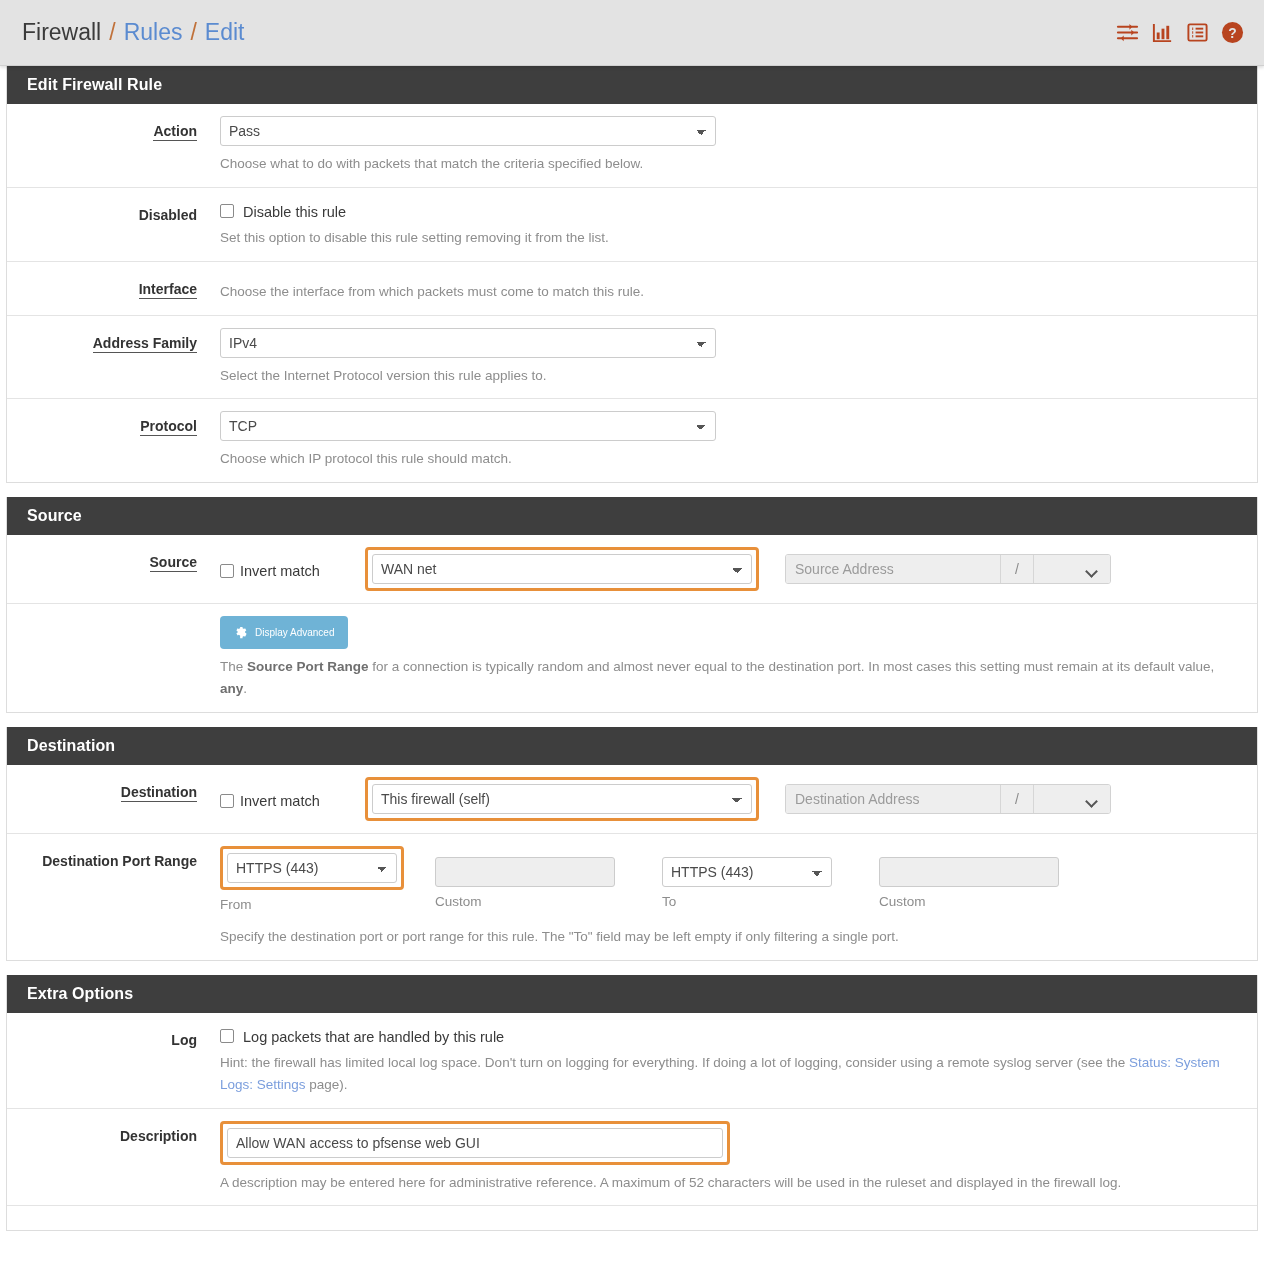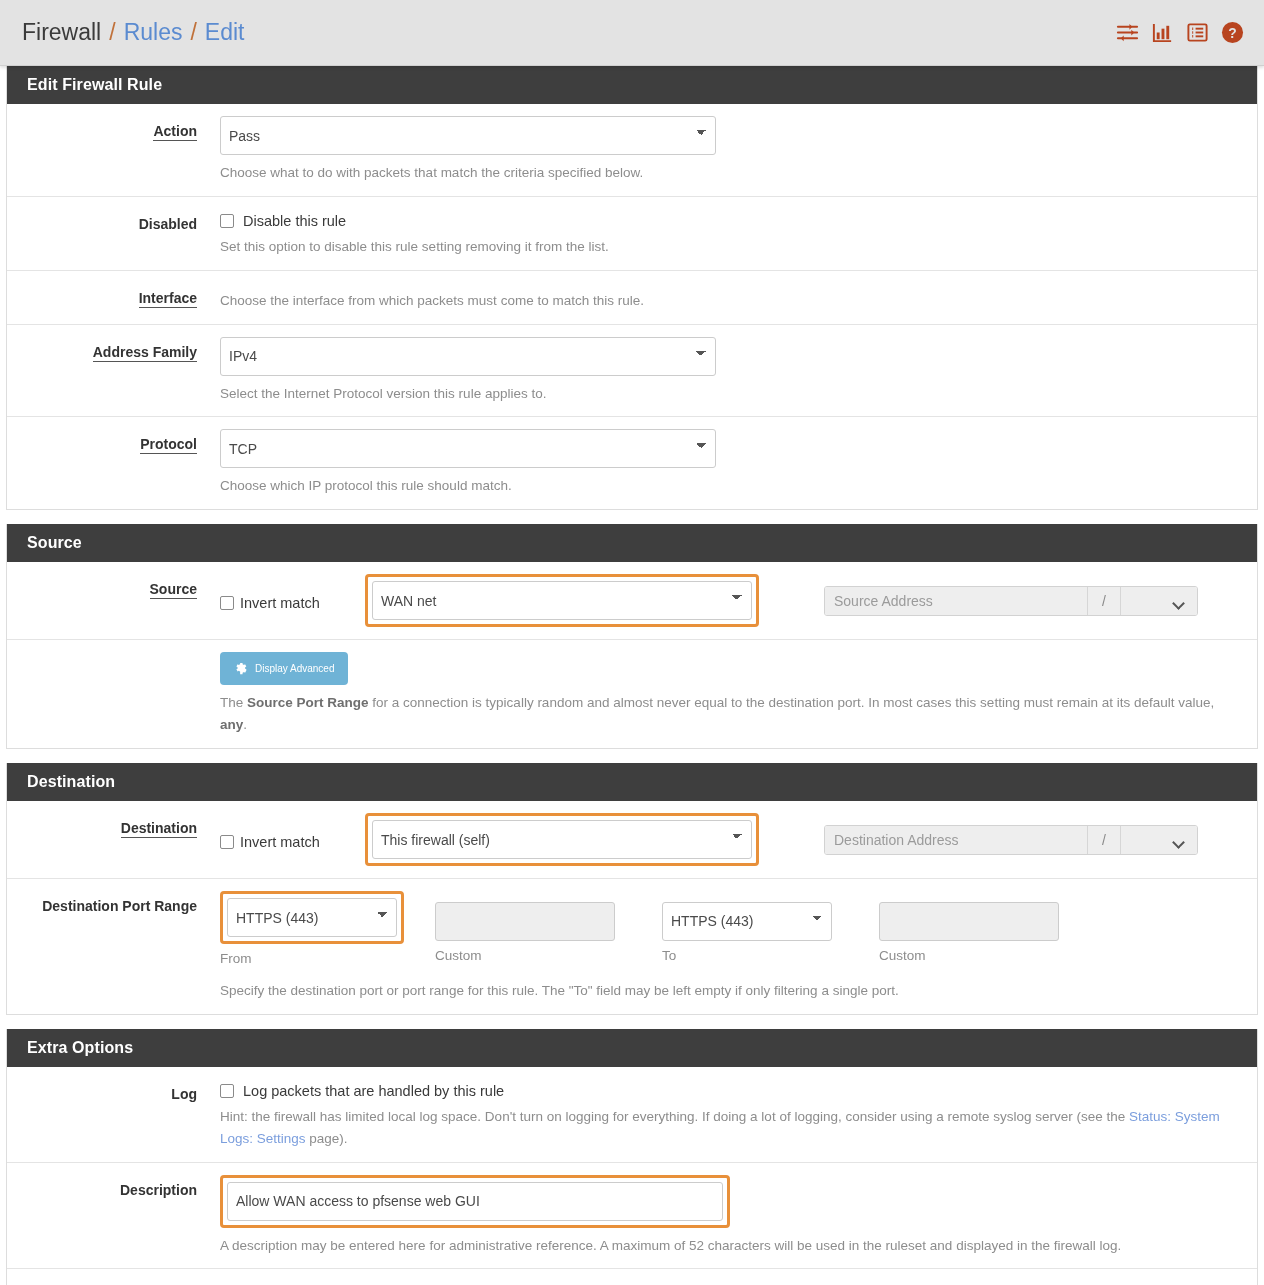--- a/index.html
+++ b/index.html
@@ -80,21 +80,21 @@
   .helptext a { color: #7b9edd; text-decoration: none; cursor: pointer; }
 
   
   select.ctl, input.ctl {
     font-family: "Liberation Sans", sans-serif;
     font-size: 14px;
     color: #4a4a4a;
     border: 1px solid #cccccc;
     border-radius: 3px;
     background: #ffffff;
-    height: 39px;
+    height: 30px;
     padding: 3px 8px;
     outline: none;
     -webkit-appearance: none;
     appearance: none;
   }
   select.ctl {
     background-image:
       linear-gradient(45deg, transparent 50%, #555 50%),
       linear-gradient(135deg, #555 50%, transparent 50%);
     background-position:
@@ -117,21 +117,21 @@
   
   .hl {
     display: inline-block;
     border: 3px solid #e8903a;
     border-radius: 4px;
     padding: 4px;
     background: #ffffff;
   }
 
   
-  .cbrow { display: flex; align-items: center; gap: 9px; padding-top: 4px; }
+  .cbrow { display: flex; align-items: flex-start; gap: 9px; padding-top: 4px; }
   .cbox {
     width: 14px; height: 14px;
     border: 1px solid #8a8a8a;
     border-radius: 2px;
     background: #fff;
     display: inline-block;
     cursor: pointer;
   }
   .cblabel { font-size: 14.5px; color: #3a3a3a; }
 
@@ -140,22 +140,21 @@
   .invert { display:flex; align-items:center; gap:6px; width: 145px; min-width:145px; padding-top:4px;}
 
   
   .addr-group {
     display: flex;
     align-items: stretch;
     border: 1px solid #d2d2d2;
     border-radius: 3px;
     overflow: hidden;
     height: 30px;
-    width: 374px;
-    margin-left: 39px;
+    width: 326px;
   }
   .addr-input {
     flex: 1;
     border: none;
     background: #eeeeee;
     font-family: "Liberation Sans", sans-serif;
     font-size: 14px;
     color: #8f8f8f;
     padding: 0 9px;
     outline: none;

